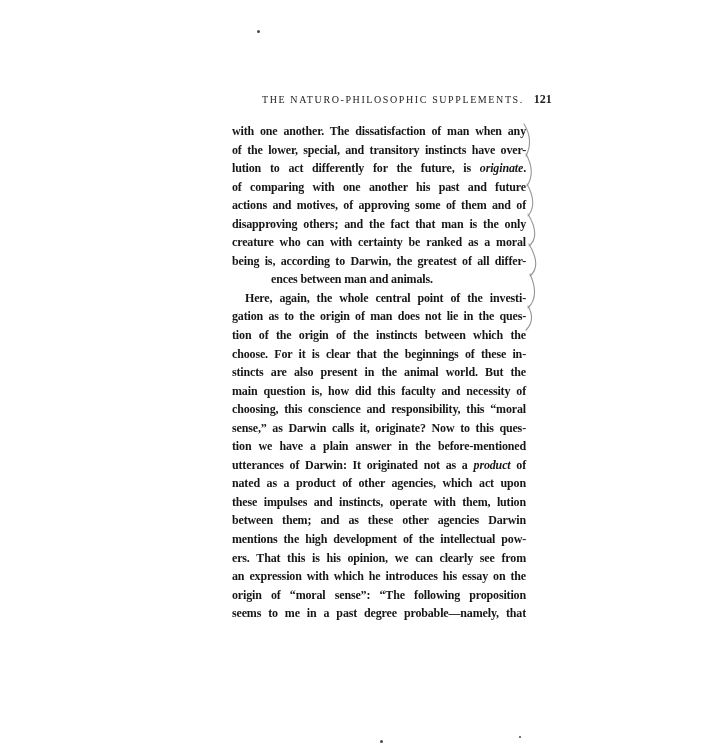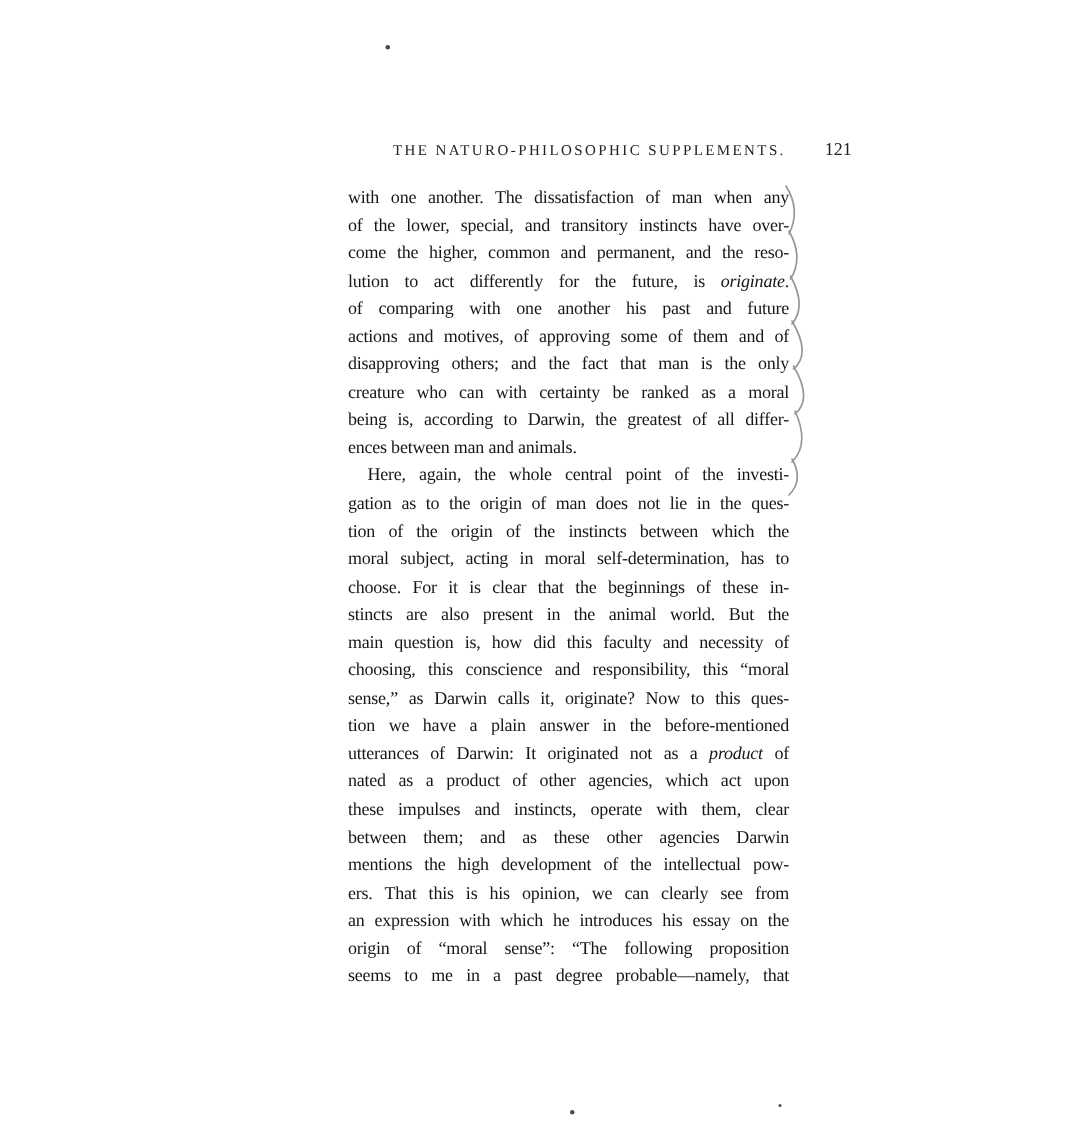--- a/index.html
+++ b/index.html
@@ -19,55 +19,56 @@
   }
   .header {
     position: absolute;
     left: 232px;
     top: 92px;
     width: 304px;
     display: flex;
     align-items: baseline;
     padding-left: 0;
     box-sizing: border-box;
-    gap: 16px;
   }
   .header-title {
     flex: 1;
     text-align: center;
     font-size: 10px;
     letter-spacing: 1.6px;
     white-space: nowrap;
     color: #222;
     padding-left: 30px;
   }
   .header-page {
     font-size: 12px;
     margin-left: 10px;
     color: #222;
+    font-weight: bold;
   }
   .text-block {
     position: absolute;
     left: 232px;
     top: 122px;
     width: 294px;
     font-size: 12px;
     line-height: 18.55px;
     letter-spacing: -0.15px;
     color: #161616;
+    font-weight: bold;
   }
   .line {
     text-align: justify;
     text-align-last: justify;
     -moz-text-align-last: justify;
     height: 18.55px;
     overflow: visible;
   }
   .line.indent { text-indent: 13px; }
-  .line.last-left { text-align-last: left; -moz-text-align-last: left; }
+  .line.last-left { text-align-last: left; margin-left: 39px; -moz-text-align-last: left; }
   .line em { font-style: italic; }
   .margin-mark {
     position: absolute;
     left: 520px;
     top: 120px;
     width: 26px;
     height: 215px;
   }
   .speck {
     position: absolute;
@@ -84,41 +85,39 @@
 <div class="page">
 
   <div class="header">
     <span class="header-title">THE NATURO-PHILOSOPHIC SUPPLEMENTS.</span>
     <span class="header-page">121</span>
   </div>
 
   <div class="text-block">
       <div class="line"><span>with one another.  The dissatisfaction of man when any</span></div>
       <div class="line"><span>of the lower, special, and transitory instincts have over-</span></div>
-      <div class="line"><span>come the higher, common and permanent, and the reso-</span></div>
       <div class="line"><span>lution to act differently for the future, is </span><em>originate</em><span>.</span></div>
       <div class="line"><span>of comparing with one another his past and future</span></div>
       <div class="line"><span>actions and motives, of approving some of them and of</span></div>
       <div class="line"><span>disapproving others; and the fact that man is the only</span></div>
       <div class="line"><span>creature who can with certainty be ranked as a moral</span></div>
       <div class="line"><span>being is, according to Darwin, the greatest of all differ-</span></div>
       <div class="line last-left"><span>ences between man and animals.</span></div>
       <div class="line indent"><span>Here, again, the whole central point of the investi-</span></div>
       <div class="line"><span>gation as to the origin of man does not lie in the ques-</span></div>
       <div class="line"><span>tion of the origin of the instincts between which the</span></div>
-      <div class="line"><span>moral subject, acting in moral self-determination, has to</span></div>
       <div class="line"><span>choose.  For it is clear that the beginnings of these in-</span></div>
       <div class="line"><span>stincts are also present in the animal world.  But the</span></div>
       <div class="line"><span>main question is, how did this faculty and necessity of</span></div>
       <div class="line"><span>choosing, this conscience and responsibility, this “moral</span></div>
       <div class="line"><span>sense,” as Darwin calls it, originate?  Now to this ques-</span></div>
       <div class="line"><span>tion we have a plain answer in the before-mentioned</span></div>
       <div class="line"><span>utterances of Darwin: It originated not as a </span><em>product</em><span> of</span></div>
       <div class="line"><span>nated as a product of other agencies, which act upon</span></div>
-      <div class="line"><span>these impulses and instincts, operate with them, clear</span></div>
+      <div class="line"><span>these impulses and instincts, operate with them, lution</span></div>
       <div class="line"><span>between them; and as these other agencies Darwin</span></div>
       <div class="line"><span>mentions the high development of the intellectual pow-</span></div>
       <div class="line"><span>ers.  That this is his opinion, we can clearly see from</span></div>
       <div class="line"><span>an expression with which he introduces his essay on the</span></div>
       <div class="line"><span>origin of “moral sense”:  “The following proposition</span></div>
       <div class="line"><span>seems to me in a past degree probable—namely, that</span></div>
     </div>
 
   <svg class="margin-mark" viewBox="0 0 26 215" xmlns="http://www.w3.org/2000/svg">
     <g fill="none" stroke="#8a8a8a" stroke-width="1.1" stroke-linecap="round" opacity="0.9">

